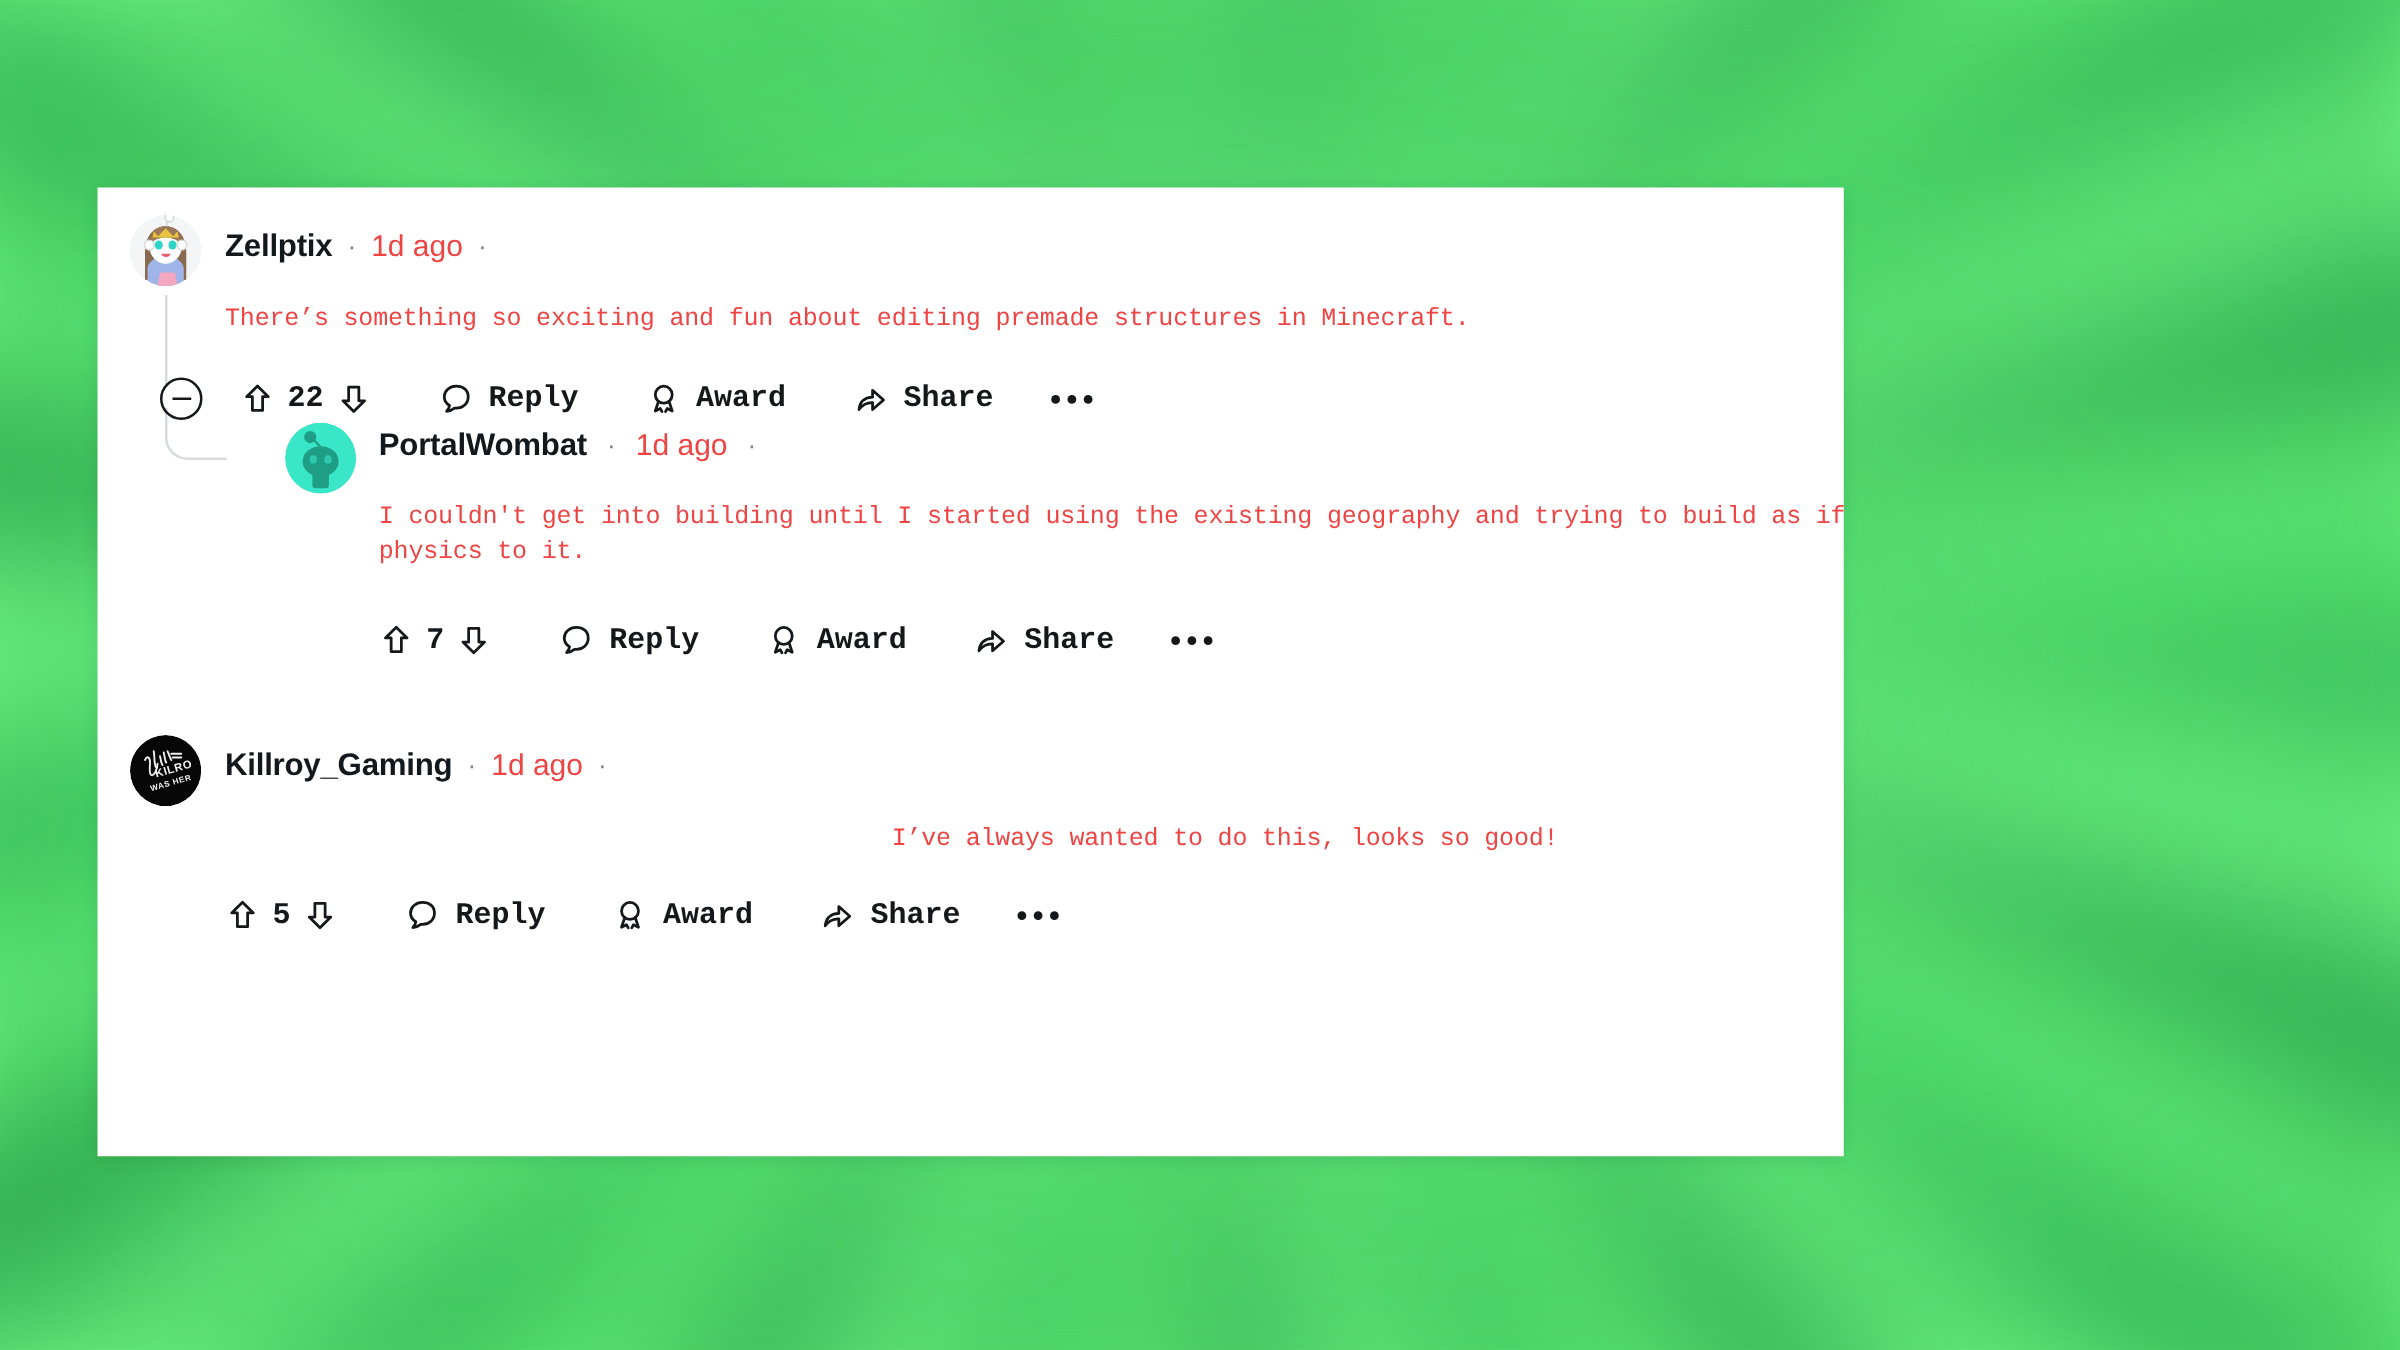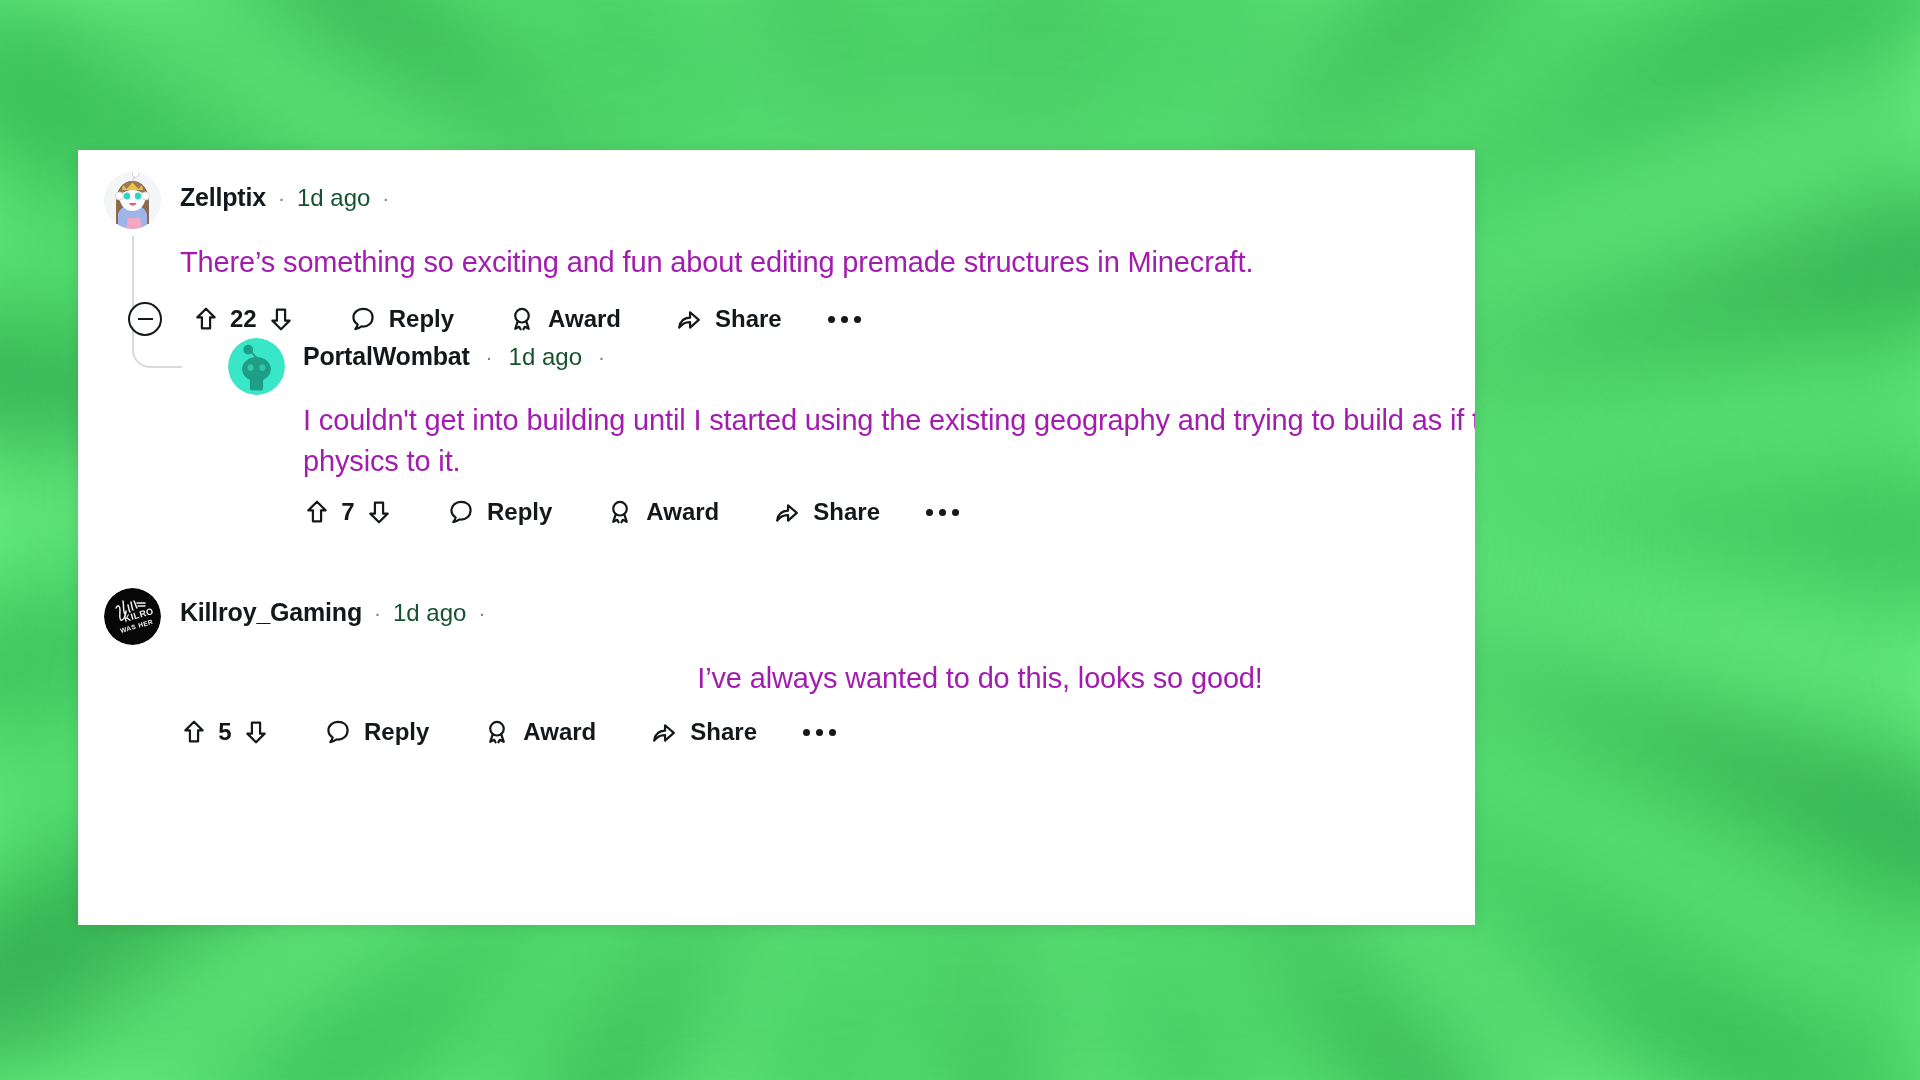--- a/index.html
+++ b/index.html
@@ -68,34 +68,36 @@
   }
 
   .meta-dot {
     color: #7c8184;
     font-size: 21px;
     line-height: 1;
   }
 
   .timestamp {
     font-size: 24px;
-    color: #14532d;
+    color: #ef4444;
   }
 
   .comment-body {
-    font-size: 29px;
+    font-size: 20px;
     line-height: 1.42;
-    color: #a21caf;
+    color: #ef4444;
     letter-spacing: -0.15px;
+    font-family: Liberation Mono, monospace;
   }
 
   
   .actions {
     display: flex;
     align-items: center;
+    font-family: Liberation Mono, monospace;
   }
 
   .action {
     display: flex;
     align-items: flex-end;
     gap: 12px;
     color: #14181b;
     font-size: 24px;
     font-weight: bold;
     cursor: pointer;

